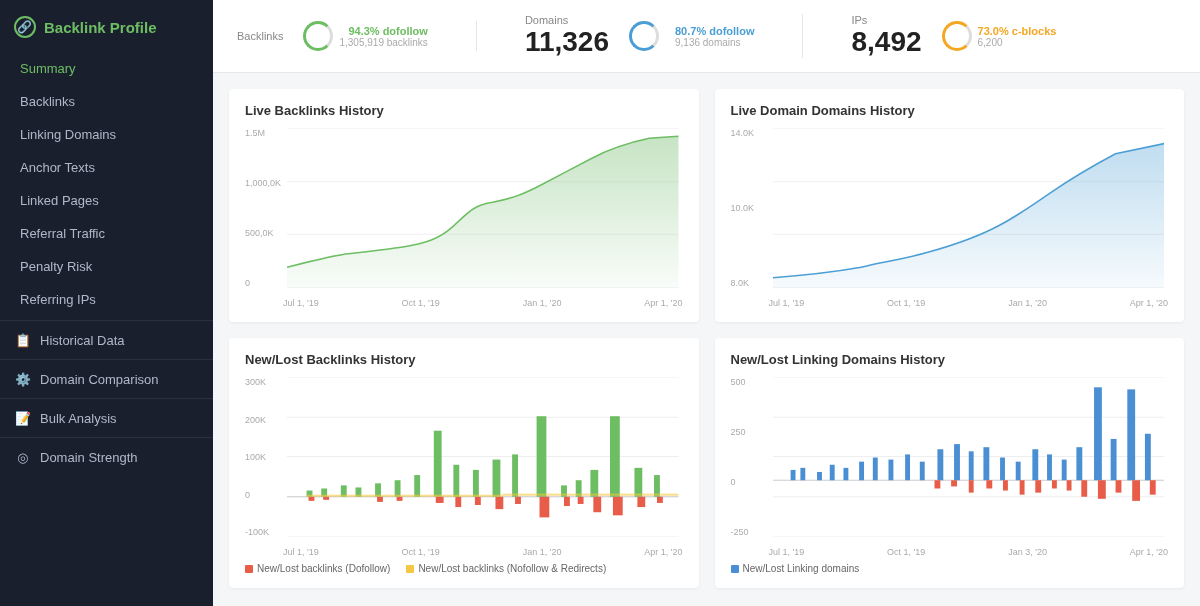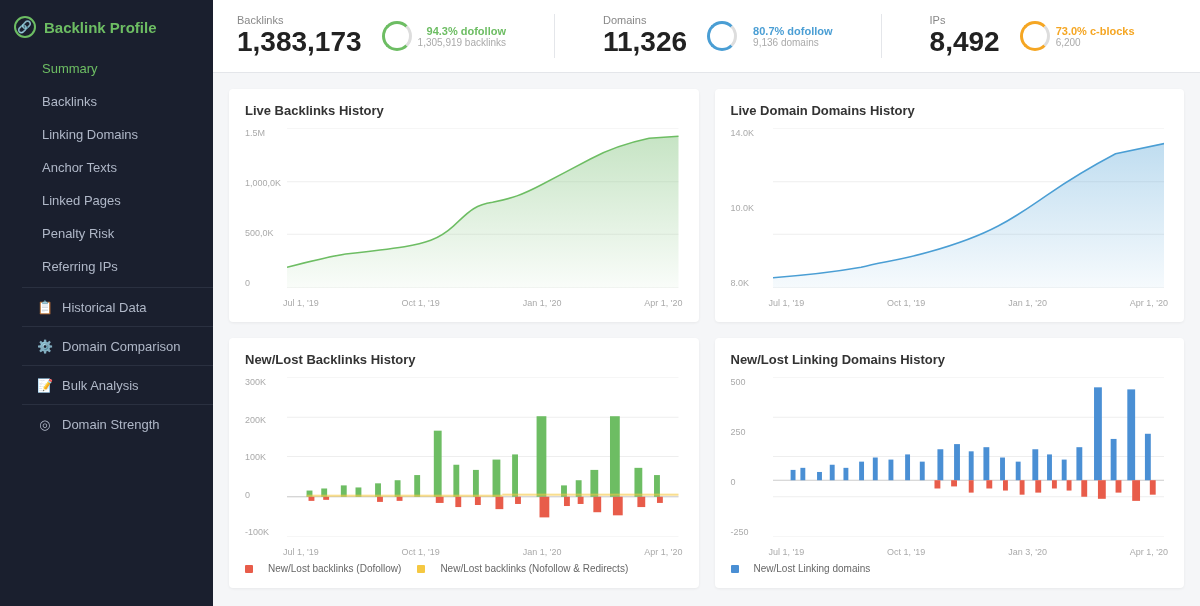--- a/index.html
+++ b/index.html
@@ -24,21 +24,21 @@
       font-weight: bold;
       font-size: 15px;
     }
     .sidebar-logo-icon {
       width: 22px; height: 22px;
       border: 2.5px solid #6dbd63;
       border-radius: 50%;
       display: flex; align-items: center; justify-content: center;
       font-size: 12px; color: #6dbd63;
     }
-    .sidebar-nav { display: flex; flex-direction: column; margin-left: 22px; }
+    .sidebar-nav { display: flex; flex-direction: column; }
     .sidebar-item {
       padding: 9px 14px 9px 20px;
       font-size: 13px;
       color: #b0b8c8;
       cursor: pointer;
       display: flex; align-items: center; gap: 8px;
     }
     .sidebar-item.active { color: #6dbd63; }
     .sidebar-section {
       padding: 10px 14px 6px 14px;
@@ -123,21 +123,21 @@
       position: relative;
     }
     .chart-legend {
       display: flex;
       gap: 16px;
       margin-top: 6px;
       font-size: 10px;
       color: #666;
       flex-wrap: wrap;
     }
-    .legend-item { display: flex; align-items: center; gap: 15px; text-align: right; }
+    .legend-item { display: flex; align-items: center; gap: 4px; text-align: right; }
     .legend-dot { width: 8px; height: 8px; border-radius: 1px; flex-shrink: 0; }
     .chart-yaxis {
       position: absolute;
       left: 0; top: 0; bottom: 20px;
       display: flex; flex-direction: column; justify-content: space-between;
       font-size: 9px; color: #aaa;
       width: 38px;
     }
     .chart-xaxis {
       position: absolute;
@@ -169,20 +169,23 @@
     <div class="sidebar-item">
       <span>Linking Domains</span>
     </div>
     <div class="sidebar-item">
       <span>Anchor Texts</span>
     </div>
     <div class="sidebar-item">
       <span>Linked Pages</span>
     </div>
     <div class="sidebar-item">
+      <span>Referral Traffic</span>
+    </div>
+    <div class="sidebar-item">
       <span>Penalty Risk</span>
     </div>
     <div class="sidebar-item">
       <span>Referring IPs</span>
     </div>
 
     <div class="sidebar-section">
       <div class="sidebar-section-icon">📋</div>
       <span>Historical Data</span>
     </div>
@@ -201,21 +204,20 @@
   </div>
 </nav>
 
 <main class="main-content">
 
   <div class="stats-bar">
 
     <div class="stat-item">
       <div style="flex:1">
         <div class="stat-label">Backlinks</div>
-        <div class="stat-number">1,383,173</div>
       </div>
       <div style="text-align:right; display:flex; flex-direction:column; align-items:flex-start; gap:2px; margin-left:10px;">
         <div style="display:flex; align-items:center; gap:6px;">
           <div class="stat-circle circle-green" style="width:30px;height:30px;border-width:3px;border-color:#6dbd63;border-right-color:#ddd;">
           </div>
           <div>
             <div class="stat-badge" style="color:#6dbd63;">94.3% dofollow</div>
             <div class="stat-subtext">1,305,919 backlinks</div>
           </div>
         </div>

